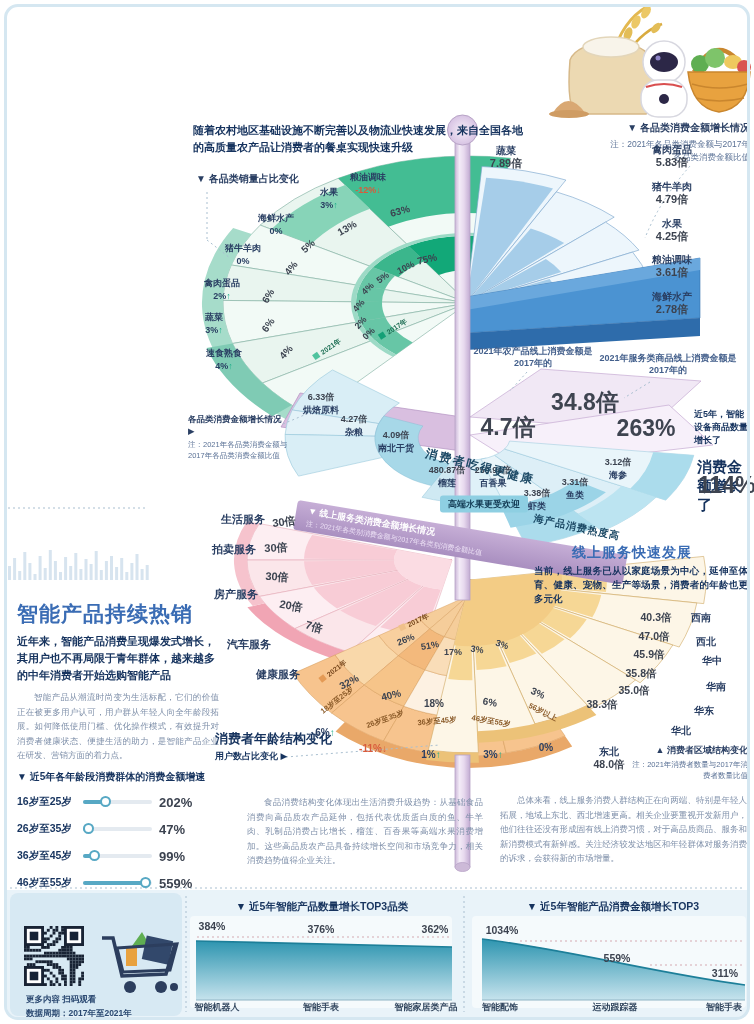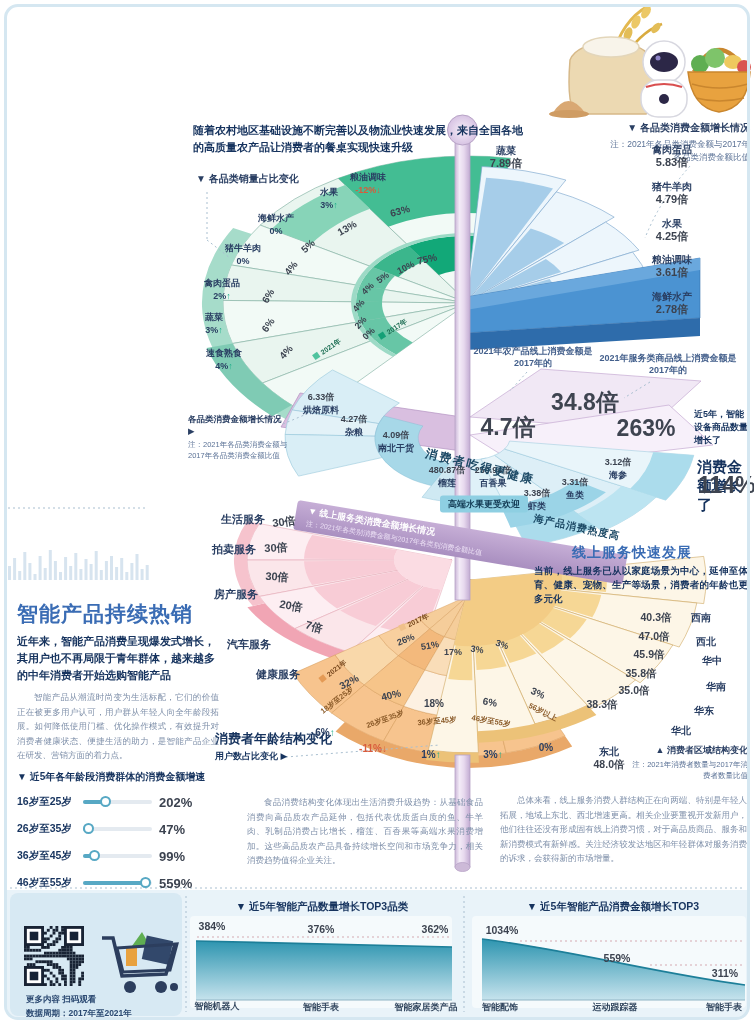--- a/index.html
+++ b/index.html
@@ -672,21 +672,21 @@
       <span class="sval">559%</span>
     </div>
 
   <div class="la para" style="left:247px;top:795px;width:236px;">食品消费结构变化体现出生活消费升级趋势：从基础食品消费向高品质农产品延伸，包括代表优质蛋白质的鱼、牛羊肉、乳制品消费占比增长，榴莲、百香果等高端水果消费增加。这些高品质农产品具备持续增长空间和市场竞争力，相关消费趋势值得企业关注。</div>
   <div class="la para" style="left:500px;top:793px;width:247px;">总体来看，线上服务消费人群结构正在向两端、特别是年轻人拓展，地域上东北、西北增速更高。相关企业要重视开发新用户，他们往往还没有形成固有线上消费习惯，对于高品质商品、服务和新消费模式有新鲜感。关注经济较发达地区和年轻群体对服务消费的诉求，会获得新的市场增量。</div>
 
   <div class="lb s105" style="left:322px;top:906px;color:#16335e;">▼ 近5年智能产品数量增长TOP3品类</div>
   <div class="lb s105 val" style="left:212px;top:926px;">384%</div>
   <div class="lb s105 val" style="left:321px;top:929px;">376%</div>
   <div class="lb s105 val" style="left:435px;top:929px;">362%</div>
-  <div class="lb s9" style="left:217px;top:1007px;color:#33475f;font-family:Liberation Mono, monospace;">智能机器人</div>
+  <div class="lb s9" style="left:217px;top:1007px;color:#33475f;">智能机器人</div>
   <div class="lb s9" style="left:321px;top:1007px;color:#33475f;">智能手表</div>
   <div class="lb s9" style="left:426px;top:1007px;color:#33475f;">智能家居类产品</div>
   <div class="lb s105" style="left:613px;top:906px;color:#16335e;">▼ 近5年智能产品消费金额增长TOP3</div>
   <div class="lb s105 val" style="left:502px;top:930px;">1034%</div>
   <div class="lb s105 val" style="left:617px;top:958px;">559%</div>
   <div class="lb s105 val" style="left:725px;top:973px;">311%</div>
   <div class="lb s9" style="left:500px;top:1007px;color:#33475f;">智能配饰</div>
   <div class="lb s9" style="left:615px;top:1007px;color:#33475f;">运动跟踪器</div>
   <div class="lb s9" style="left:724px;top:1007px;color:#33475f;">智能手表</div>
 

